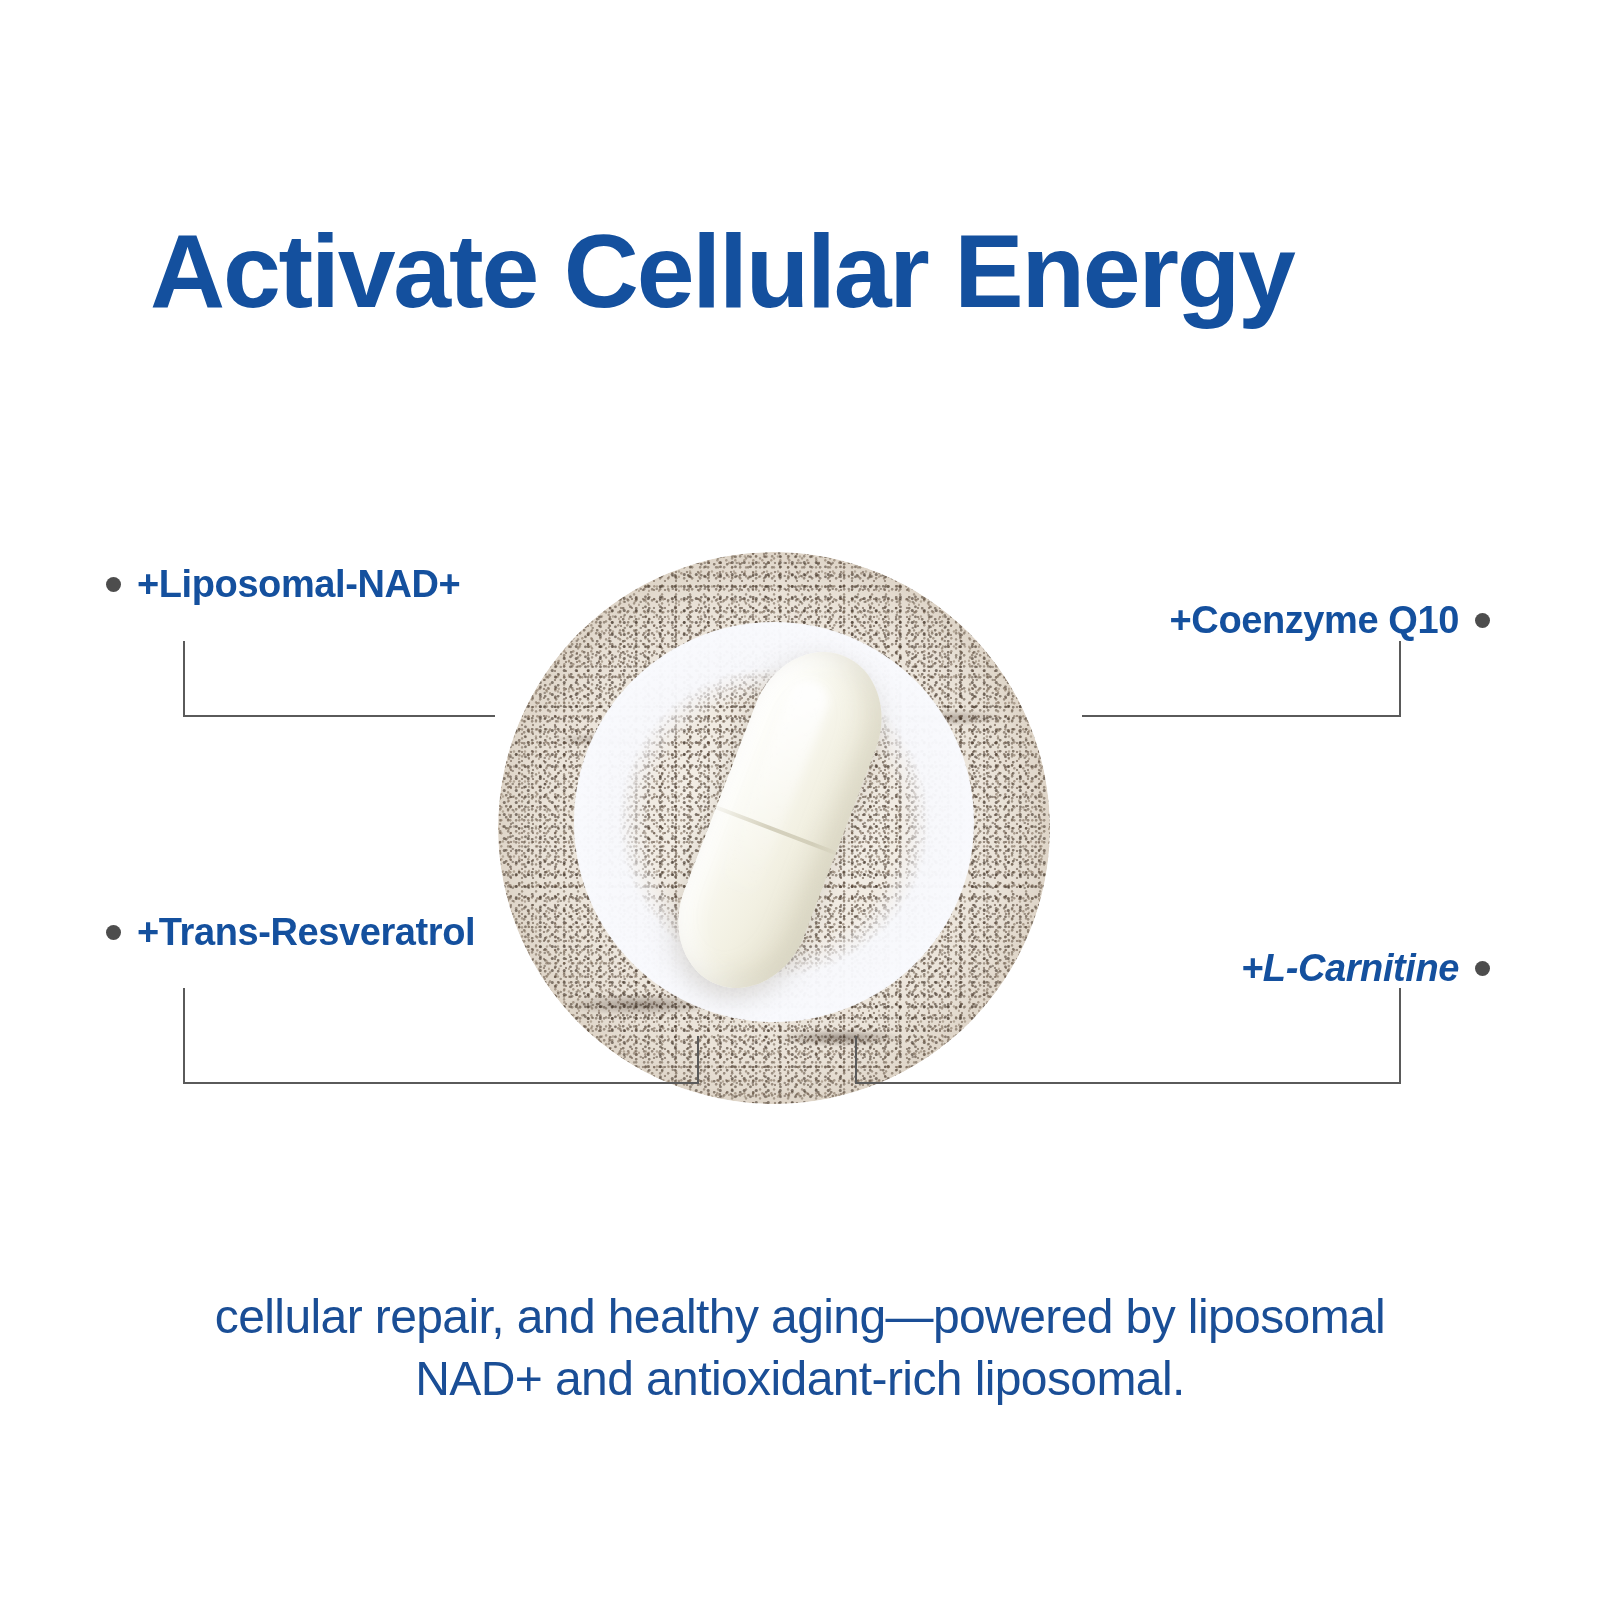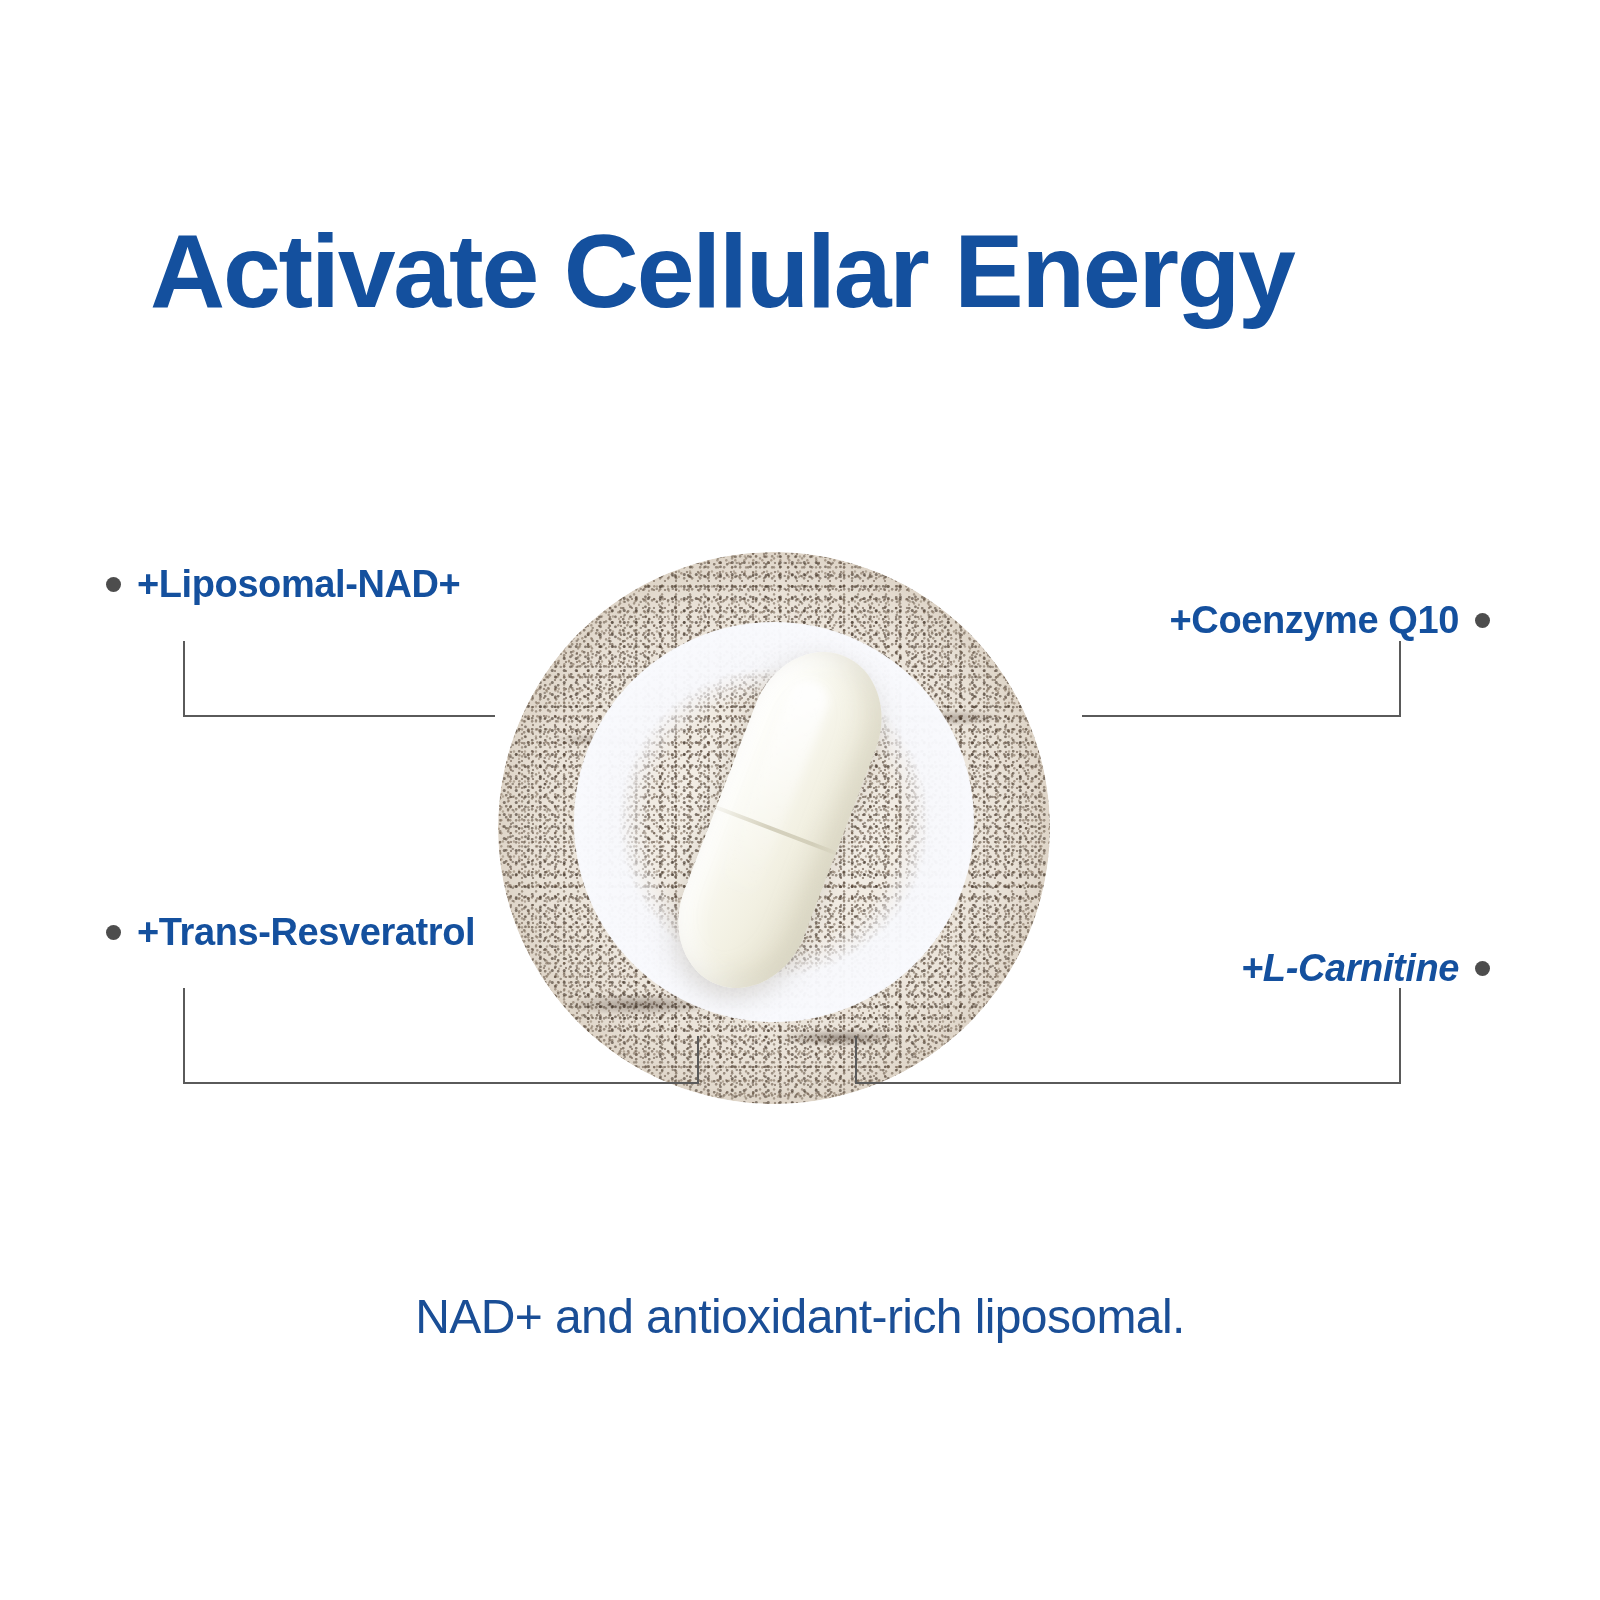--- a/index.html
+++ b/index.html
@@ -233,14 +233,15 @@
   <span class="dot"></span>
   <span>+Trans-Resveratrol</span>
 </div>
 
 <div class="callout callout-right" id="callout-lcar">
   <span class="dot"></span>
   <span>+L-Carnitine</span>
 </div>
 
 <p class="blurb">
+  <span class="line">cellular repair, and healthy aging—powered by liposomal</span>
   <span class="line">NAD+ and antioxidant-rich liposomal.</span>
 </p>
 
 </body></html>

